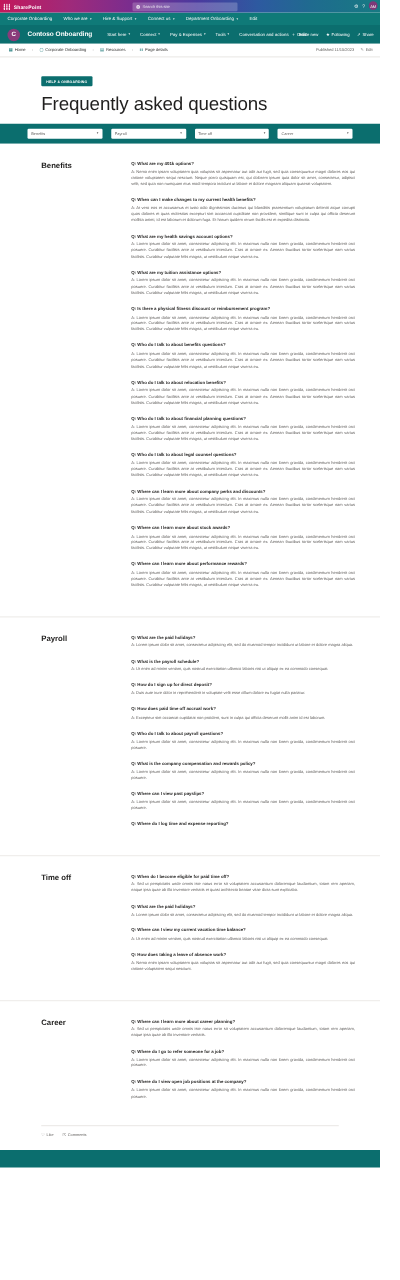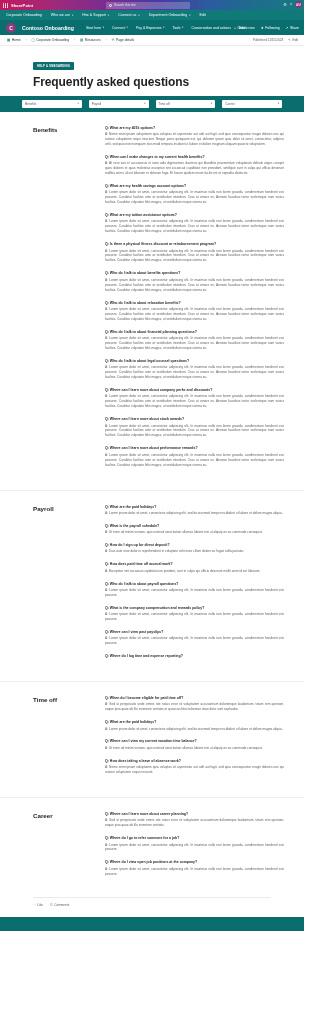--- a/index.html
+++ b/index.html
@@ -108,21 +108,21 @@
   .hero { padding: 7px 0 0 0; background: #fff; }
   .badge {
     display: inline-block;
     background: #0b6e6e; color: #fff;
     font-size: 2.8px; font-weight: bold;
     padding: 1.6px 4px; border-radius: 1px;
     margin-left: 33px; letter-spacing: 0.15px;
     text-transform: uppercase;
   }
   .page-title {
-    font-size: 12px; font-weight: bold; color: #201f1e;
+    font-size: 15px; font-weight: normal; color: #201f1e;
     margin: 4px 0 0 33px; letter-spacing: -0.1px;
   }
 
   
   .filterband {
     background: #0b6e6e;
     padding: 4px 22px;
     margin-top: 7px;
     display: flex; gap: 7px;
   }

